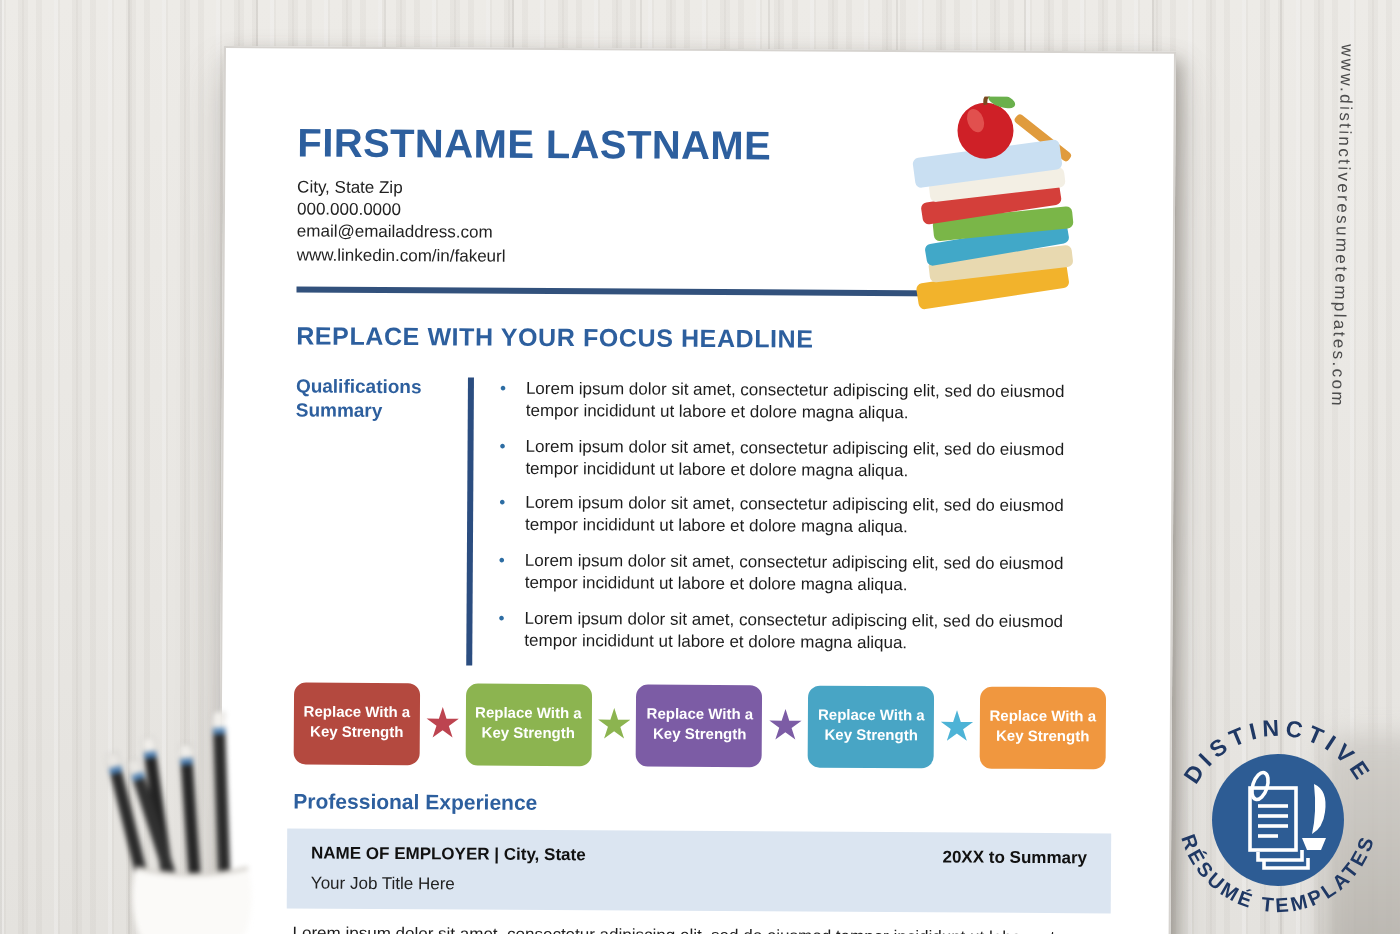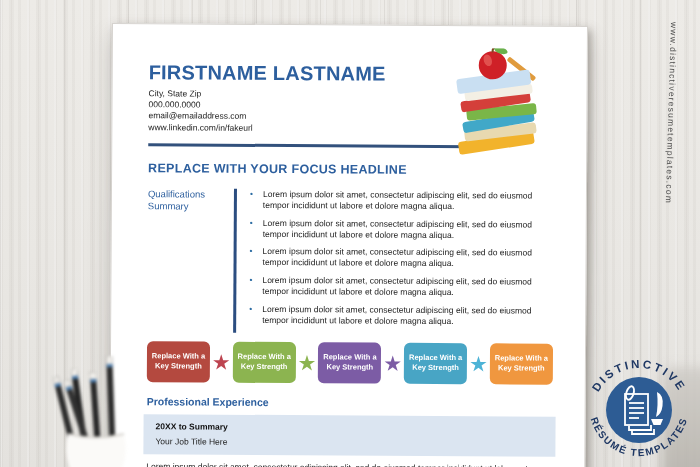--- a/index.html
+++ b/index.html
@@ -34,21 +34,21 @@
 
   .name { font-size:20px; font-weight:bold; color:#2d5f9e; letter-spacing:0.2px; line-height:1.05; }
   .contact { margin-top:5px; font-size:8.5px; color:#222; line-height:1.32; }
   .rule { margin-top:10px; width:324px; height:3px; background:#32517c; }
 
   .books { position:absolute; left:336px; top:22px; }
 
   .headline { margin-top:15px; font-size:12.5px; font-weight:bold; color:#2d5f9e; letter-spacing:0.3px; }
 
   .quals { display:flex; margin-top:13px; }
-  .quals-label { width:82px; font-size:9.5px; font-weight:normal; color:#2d5f9e; line-height:1.25; }
+  .quals-label { width:82px; font-size:9.5px; font-weight:bold; color:#2d5f9e; line-height:1.25; }
   .quals-bar { width:3px; background:#2b4d80; margin:0 0 0 4px; }
   .quals-list { flex:1; margin-left:13px; list-style:none; }
   .quals-list li { display:flex; margin-bottom:7px; }
   .b-dot { width:13px; color:#2d6da3; font-size:8.5px; line-height:1.28; flex:0 0 13px; }
   .b-text { font-size:8.5px; color:#1c1c1c; line-height:1.28; }
 
   
   .strength-row { display:flex; align-items:center; justify-content:space-between; margin-top:9px; }
   .sbox {
     width:63px; height:41px; border-radius:6px; color:#fff;
@@ -165,20 +165,21 @@
     <span class="star star-4">★</span>
     <div class="sbox sbox-5">
         <span>Replace With a Key Strength</span>
       </div>
   </div>
 
   <div class="exp-heading">Professional Experience</div>
 
   <div class="emp-box">
     <div class="emp-row">
+      <span>NAME OF EMPLOYER  |  City, State</span>
       <span>20XX to Summary</span>
     </div>
     <div class="job-title">Your Job Title Here</div>
   </div>
 
   <div class="summary">Lorem ipsum dolor sit amet, consectetur adipiscing elit, sed do eiusmod tempor incididunt ut labore et dolore magna aliqua. Ut enim ad minim veniam, quis nostrud exercitation ullamco laboris nisi ut aliquip ex ea commodo consequat. Duis aute irure dolor in reprehenderit in voluptate velit esse cillum dolore eu fugiat nulla pariatur.</div>
 
 </div>
 
 <div class="pencils">

